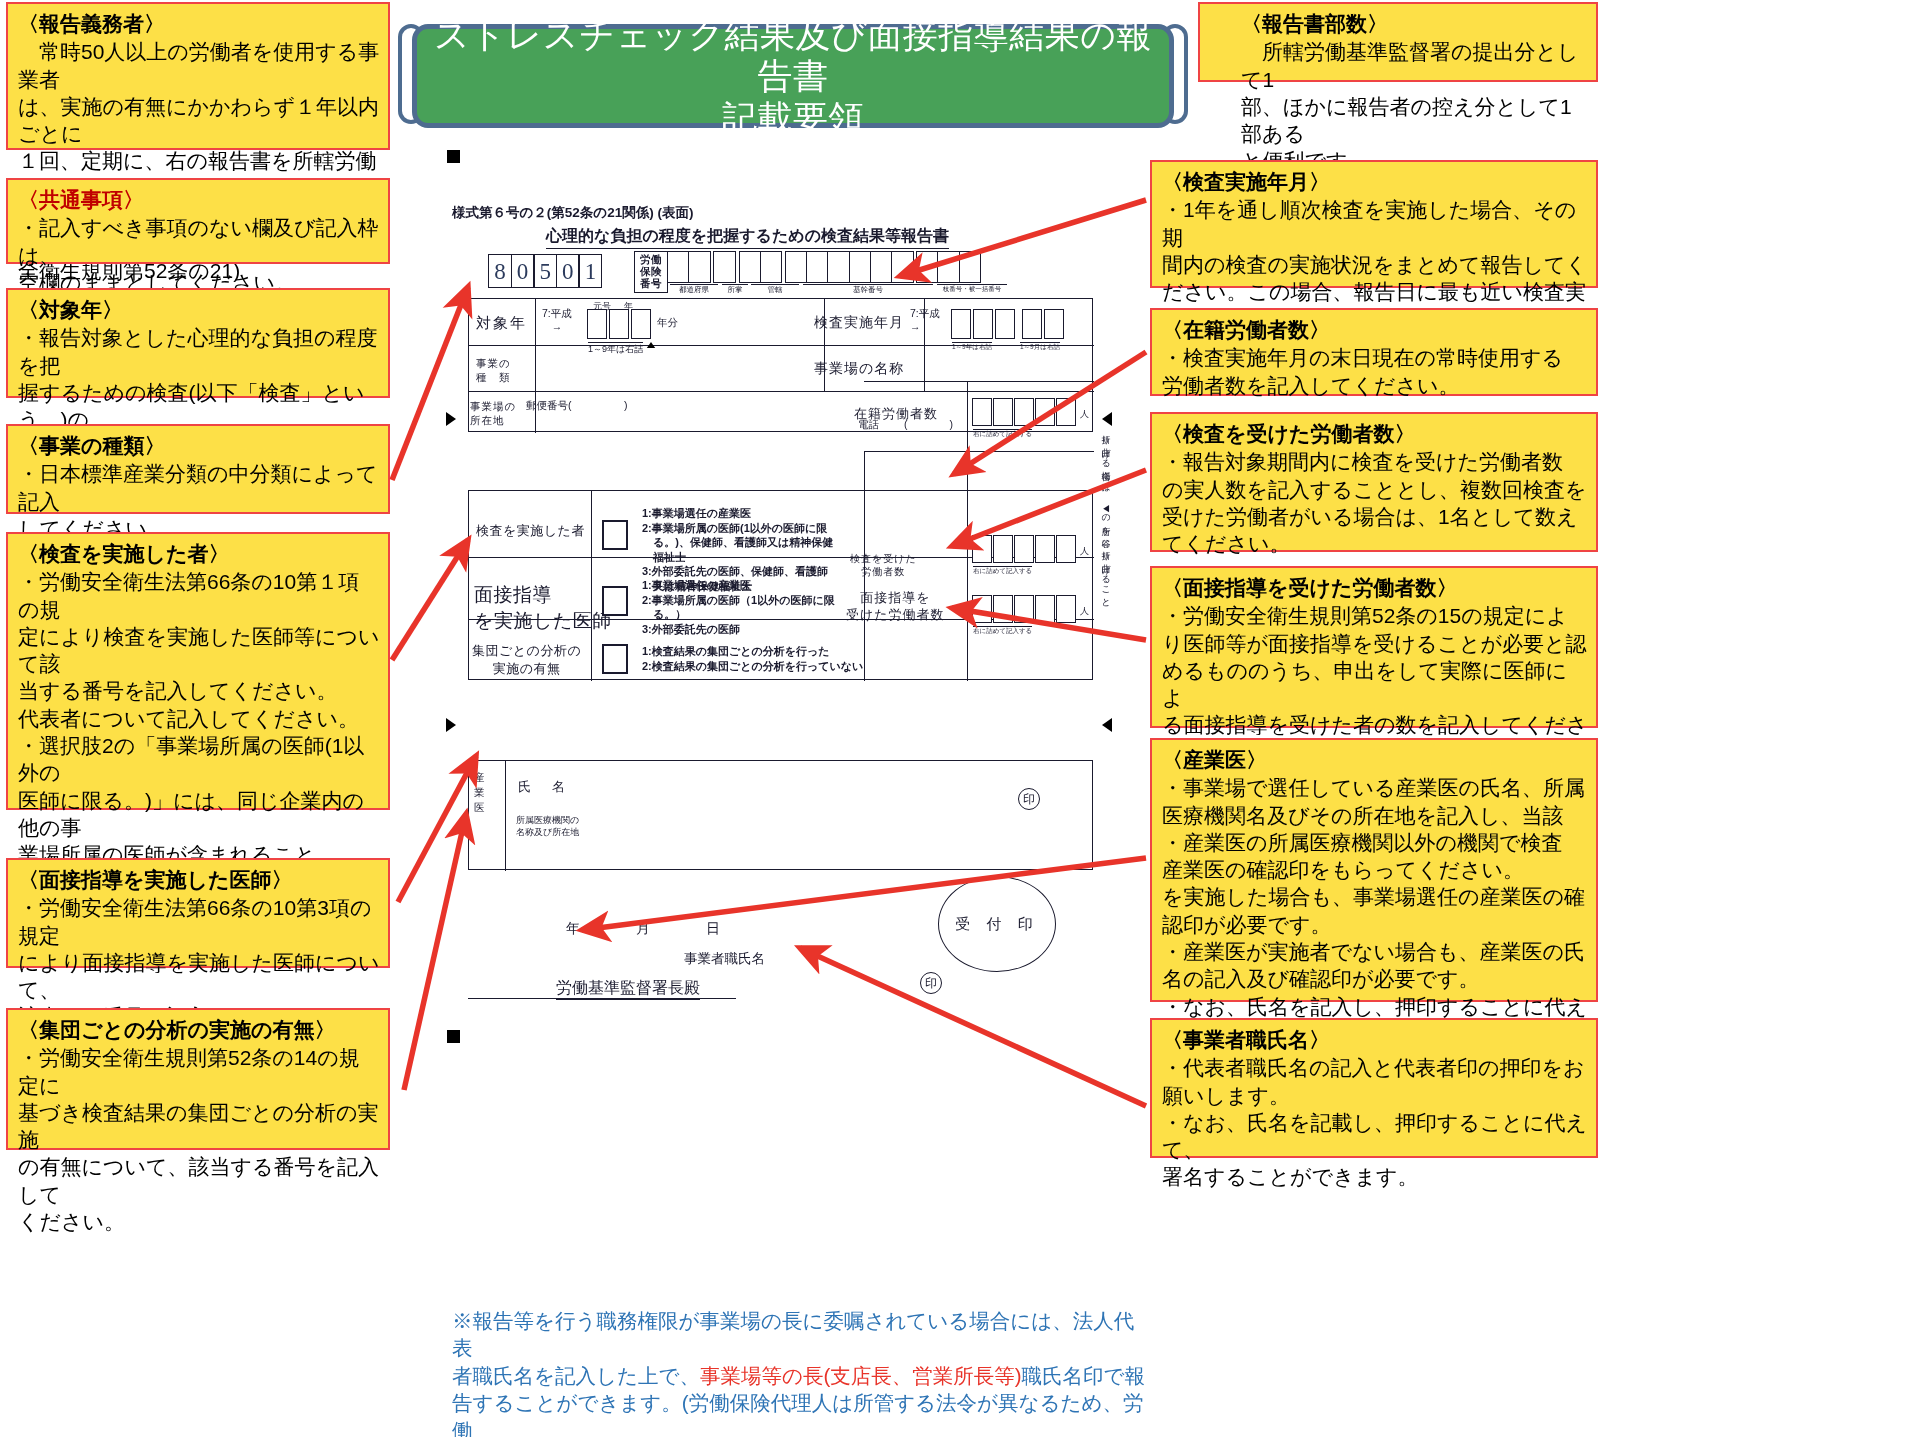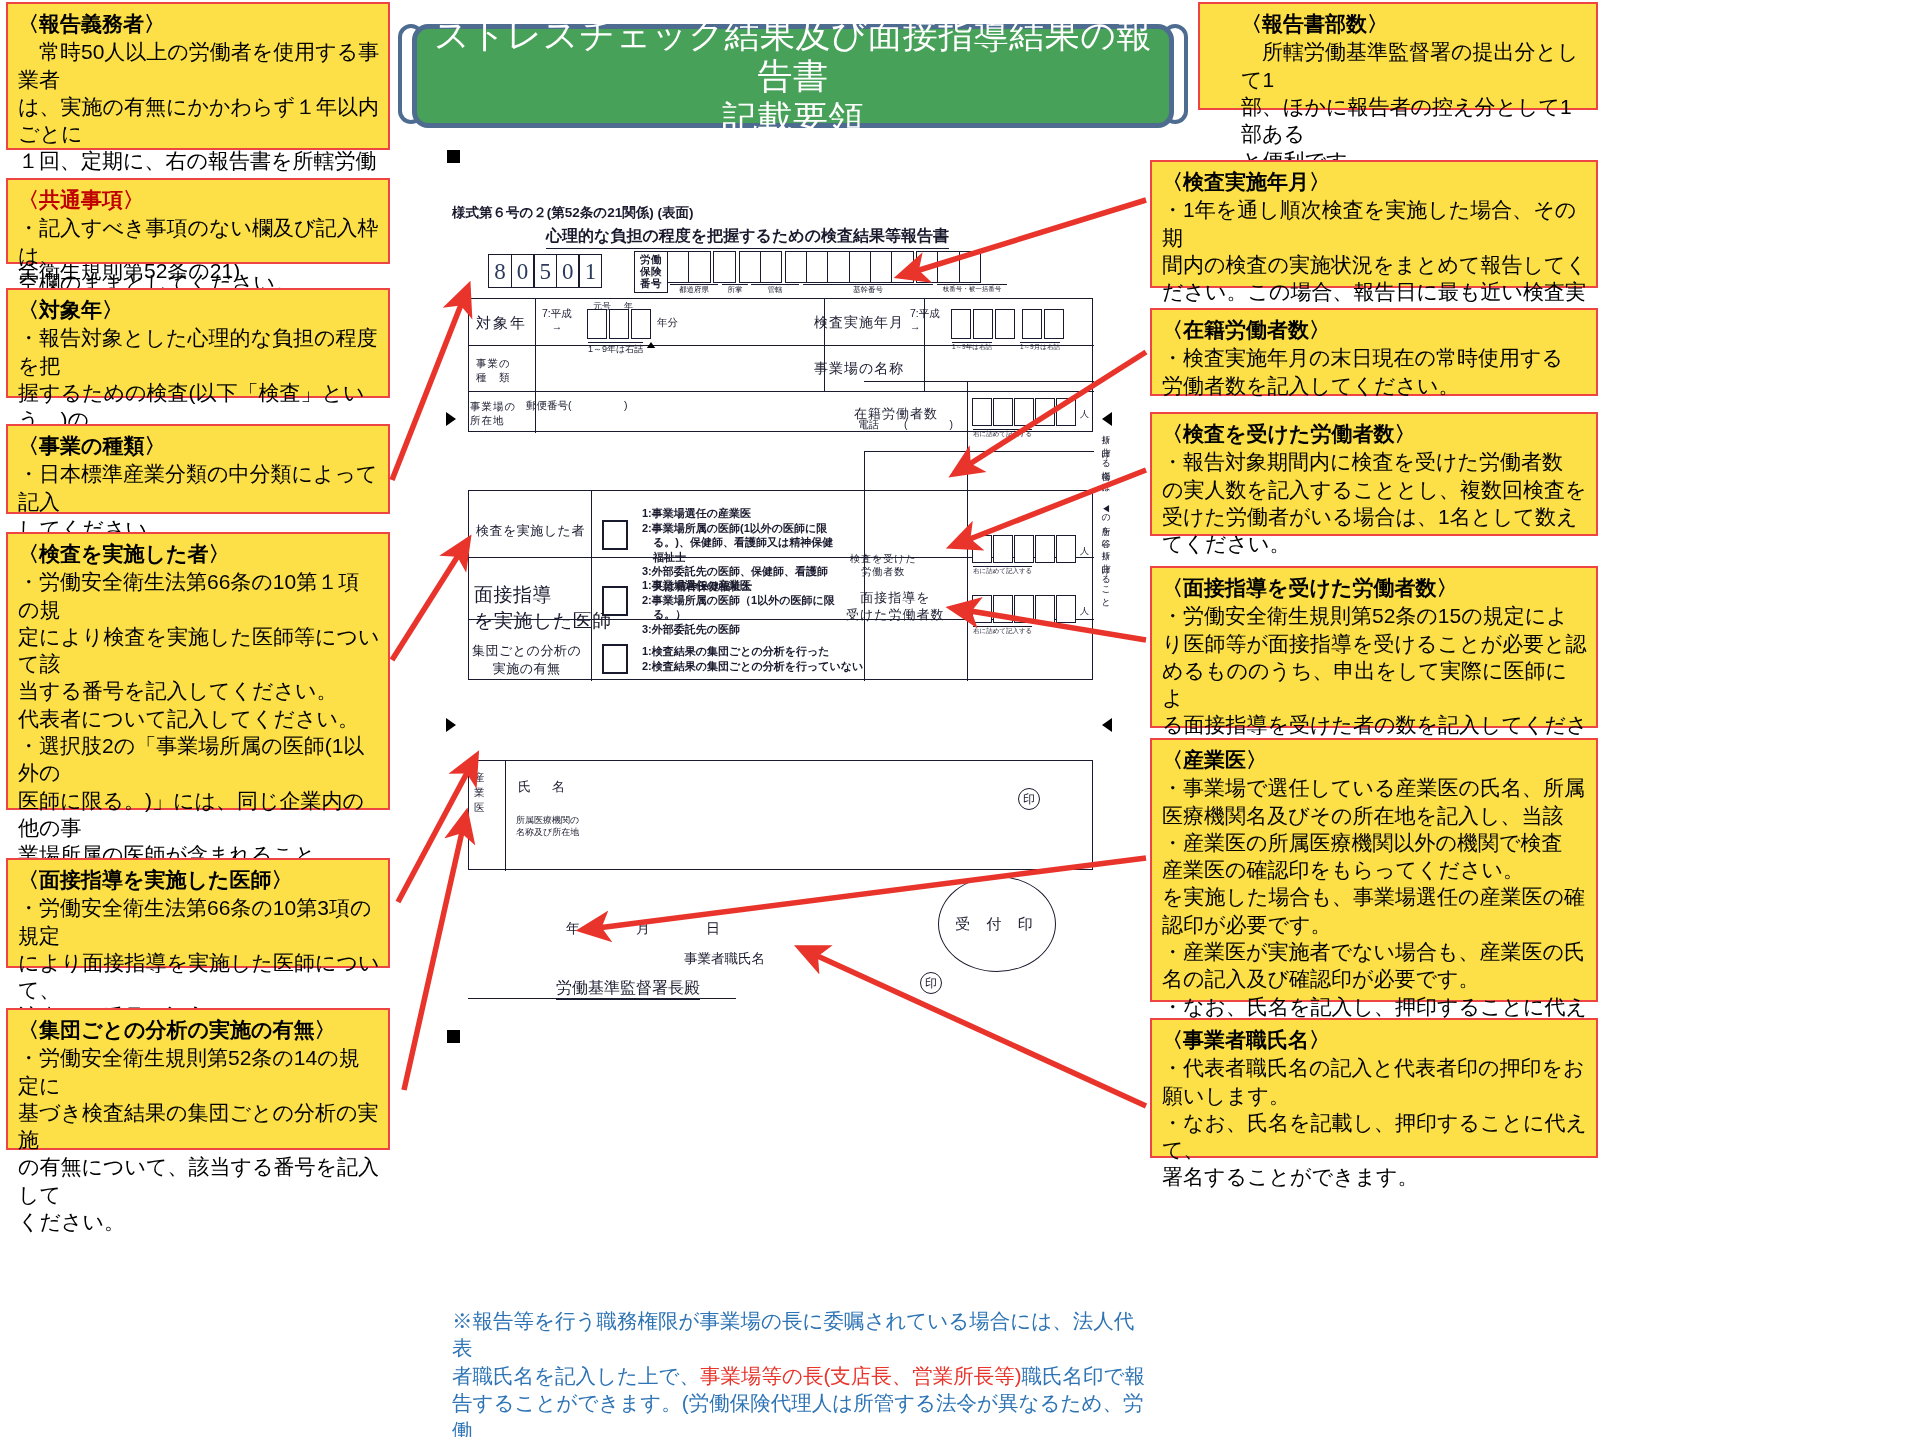--- a/index.html
+++ b/index.html
@@ -191,42 +191,42 @@
   </div>
 
   <div class="ibox" style="left:6px; top:1008px; width:384px; height:142px;">
     <span class="hd">〈集団ごとの分析の実施の有無〉</span>
     <p>・労働安全衛生規則第52条の14の規定に</p>
     <p>基づき検査結果の集団ごとの分析の実施</p>
     <p>の有無について、該当する番号を記入して</p>
     <p>ください。</p>
   </div>
 
-  <div class="ibox" style="left:1198px; top:2px; width:400px; height:108px;padding-left:41px;">
+  <div class="ibox" style="left:1198px; top:2px; width:400px; height:80px;padding-left:41px;">
     <span class="hd">〈報告書部数〉</span>
     <p>　所轄労働基準監督署の提出分として1</p>
     <p>部、ほかに報告者の控え分として1部ある</p>
     <p>と便利です。</p>
   </div>
 
   <div class="ibox" style="left:1150px; top:160px; width:448px; height:128px;">
     <span class="hd">〈検査実施年月〉</span>
     <p>・1年を通し順次検査を実施した場合、その期</p>
     <p>間内の検査の実施状況をまとめて報告してく</p>
     <p>ださい。この場合、報告日に最も近い検査実</p>
     <p>施年月を記入してください。</p>
   </div>
 
   <div class="ibox" style="left:1150px; top:308px; width:448px; height:88px;">
     <span class="hd">〈在籍労働者数〉</span>
     <p>・検査実施年月の末日現在の常時使用する</p>
     <p>労働者数を記入してください。</p>
   </div>
 
-  <div class="ibox" style="left:1150px; top:412px; width:448px; height:124px;">
+  <div class="ibox" style="left:1150px; top:412px; width:448px; height:140px;">
     <span class="hd">〈検査を受けた労働者数〉</span>
     <p>・報告対象期間内に検査を受けた労働者数</p>
     <p>の実人数を記入することとし、複数回検査を</p>
     <p>受けた労働者がいる場合は、1名として数え</p>
     <p>てください。</p>
   </div>
 
   <div class="ibox" style="left:1150px; top:566px; width:448px; height:162px;">
     <span class="hd">〈面接指導を受けた労働者数〉</span>
     <p>・労働安全衛生規則第52条の15の規定によ</p>

